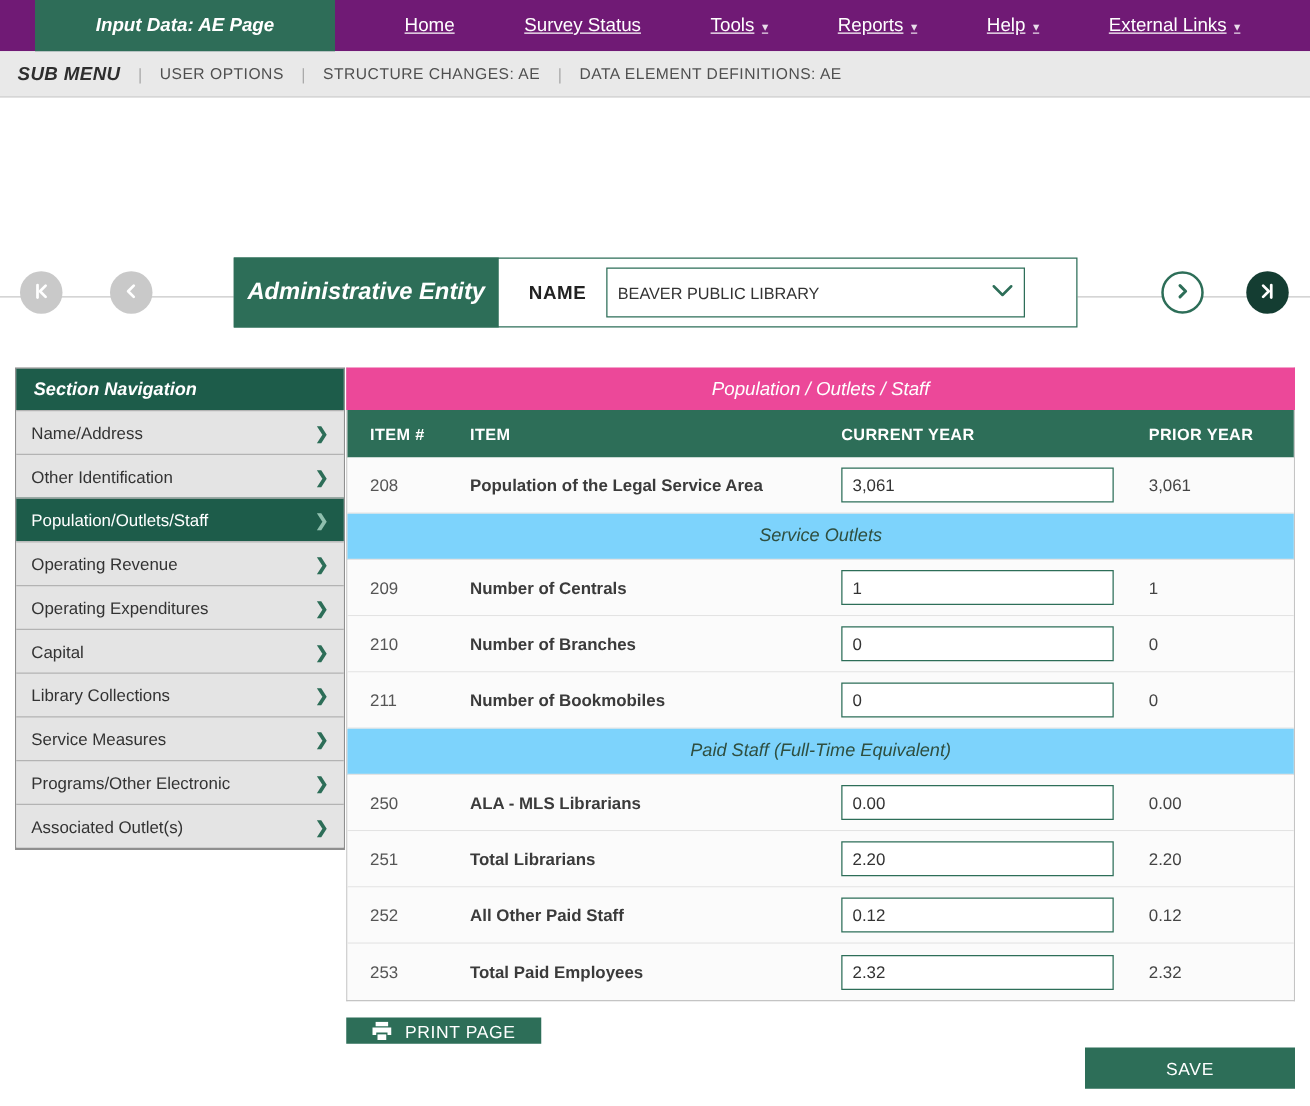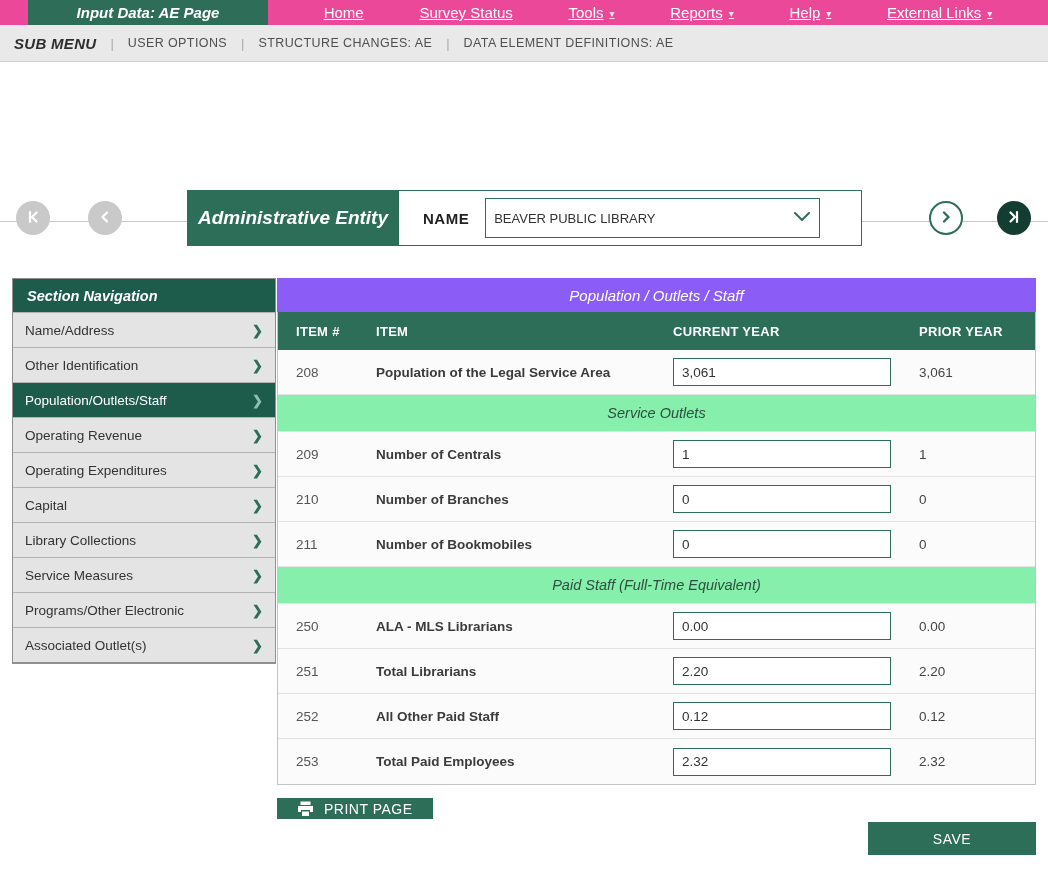--- a/index.html
+++ b/index.html
@@ -3,21 +3,21 @@
 <meta charset="utf-8">
 <style>
   * { box-sizing: border-box; }
   html,body { margin:0; padding:0; }
   body {
     width:1048px; height:885px; overflow:hidden;
     background:#fff; font-family:"Liberation Sans", sans-serif;
   }
 
   
-  .navbar { height:25px; background:#ec4899; display:flex; align-items:stretch; }
+  .navbar { height:41px; background:#701a75; display:flex; align-items:stretch; }
   .tab-active {
     margin-left:28px; width:240px; background:#2e6d58; color:#fff;
     font-style:italic; font-weight:bold; font-size:15px;
     display:flex; align-items:center; justify-content:center; cursor:pointer;
   }
   .nav-items { flex:1; display:flex; align-items:center; justify-content:space-evenly; }
   .nav-item { color:#fff; font-size:15px; cursor:pointer; display:flex; align-items:center; gap:6px;text-decoration:underline; }
   .caret { font-size:10px; opacity:.85; margin-top:2px; }
 
   
@@ -78,21 +78,21 @@
   }
   .side-item.active { background:#1d5c4a; color:#fff; }
   .side-chev { color:#2d6e58; font-size:13px; font-weight:bold; }
   .side-item.active .side-chev { color:#8fbfae; }
 
   .panel {
     position:absolute; left:277px; top:56px; width:759px;
     border:1px solid #c4c4c4; border-top:none; background:#fbfbfb;
   }
   .panel-title {
-    height:34px; background:#8b5cf6; color:#fff; font-style:italic; font-size:15px;
+    height:34px; background:#ec4899; color:#fff; font-style:italic; font-size:15px;
     display:flex; align-items:center; justify-content:center;
     margin:0 -1px; 
   }
   .col-header {
     height:38px; background:#2d6e58; color:#fff;
     display:grid; grid-template-columns:98px 297px 246px 1fr; align-items:center;
     font-size:13px; font-weight:bold; letter-spacing:.3px;
   }
   .col-header > div:first-child { padding-left:18px; }
 
@@ -101,21 +101,21 @@
     height:45px; border-bottom:1px solid #e3e3e3; background:#fbfbfb;
   }
   .row .itemno   { padding-left:18px; color:#555; font-size:13.5px; }
   .row .itemname { font-weight:bold; color:#3b3b3b; font-size:13.5px; padding-right:10px; }
   .row input {
     width:218px; height:28px; border:1px solid #2d6e58; background:#fff;
     font-size:13.5px; padding:0 8px; color:#333; font-family:inherit;
   }
   .row .prior { color:#444; font-size:13.5px; }
   .section-row {
-    height:37px; background:#86efac; border-bottom:1px solid #e3e3e3;
+    height:37px; background:#7dd3fc; border-bottom:1px solid #e3e3e3;
     display:flex; align-items:center; justify-content:center;
     font-style:italic; font-size:14.5px; color:#2f4f40;
   }
 
   .print-btn {
     position:absolute; left:277px; top:576px; height:21px;
     background:#2d6e58; color:#fff; border:none; cursor:pointer;
     display:flex; align-items:center; gap:10px; padding:0 20px;
     font-size:14px; letter-spacing:.5px; font-family:inherit;text-align:right;
   }

